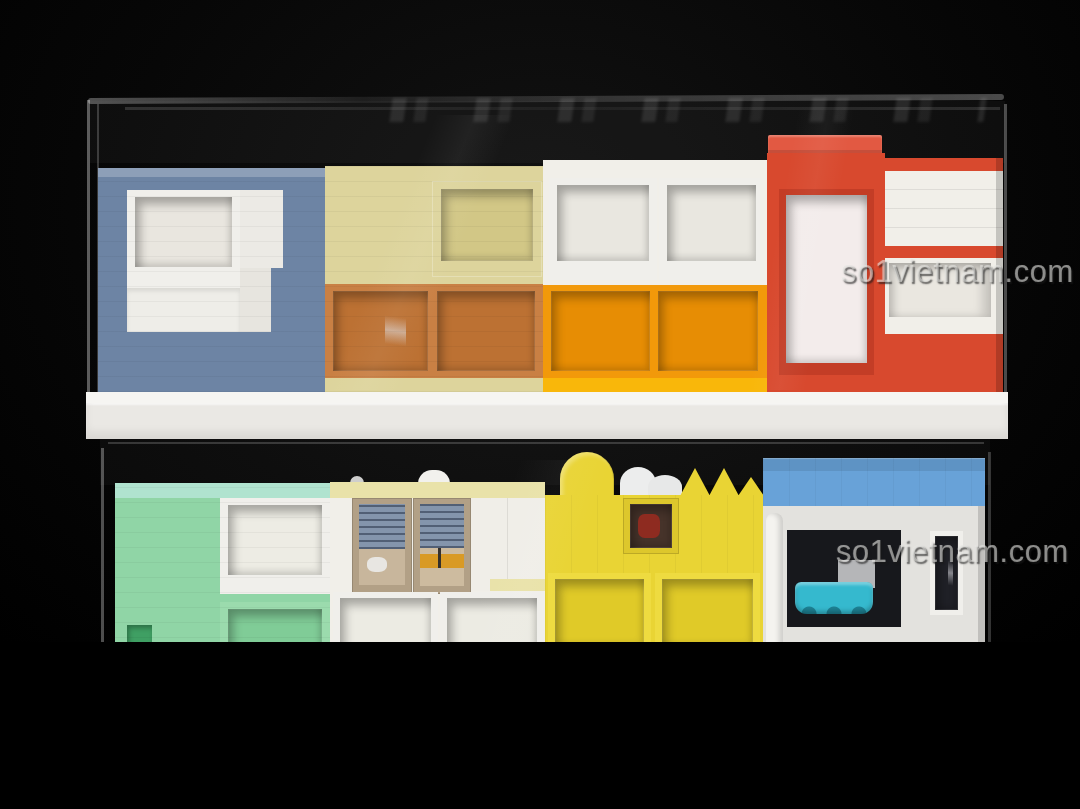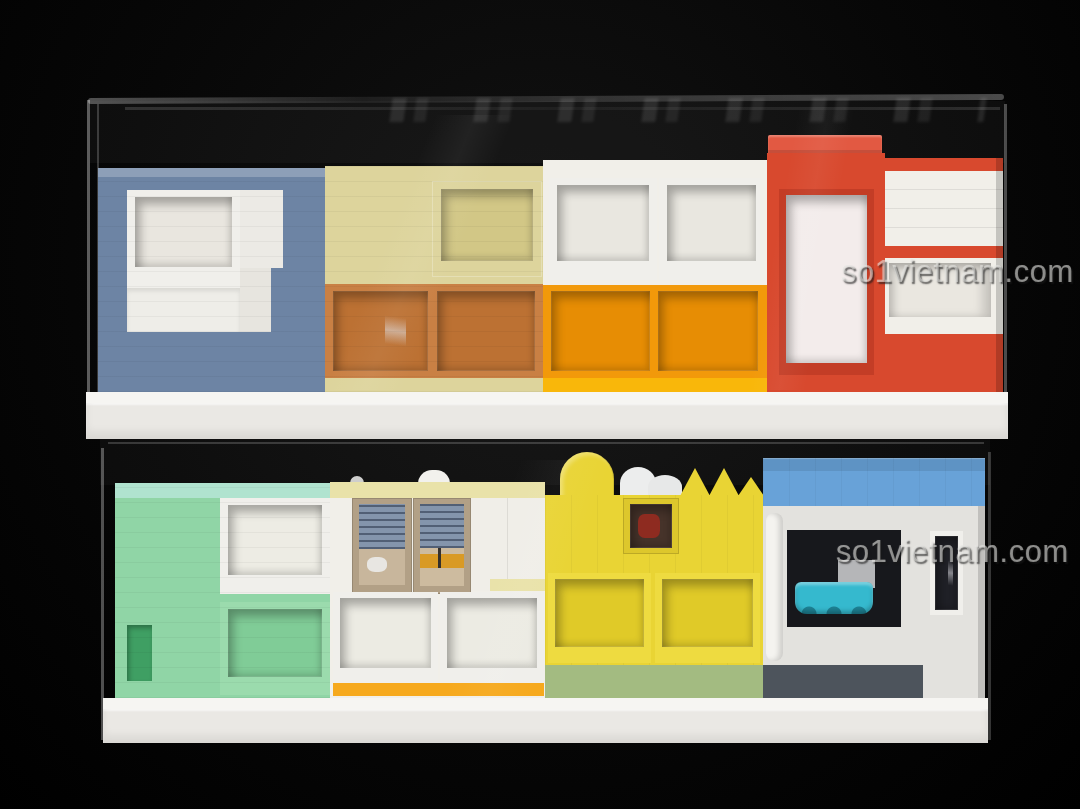--- a/index.html
+++ b/index.html
@@ -1,17 +1,17 @@
 <!DOCTYPE html>
 <html><head>
 <meta charset="utf-8">
 <style>
   html,body{margin:0;padding:0;background:#000;}
   .stage{
-    position:relative;width:1080px;height:809px;overflow:hidden;
+    position:relative;width:1080px;height:642px;overflow:hidden;
     background:radial-gradient(ellipse at 50% 32%, #121212 0%, #070707 55%, #000 100%);
     font-family:"Liberation Sans", sans-serif;
   }
   .abs{position:absolute;}
   .facade{position:absolute;}
   .recess{
     position:absolute;
     box-shadow: inset 5px 7px 10px rgba(0,0,0,.30), inset -3px -4px 6px rgba(0,0,0,.14), inset 0 0 0 1px rgba(255,255,255,.12);
   }
   .panel{position:absolute;}

